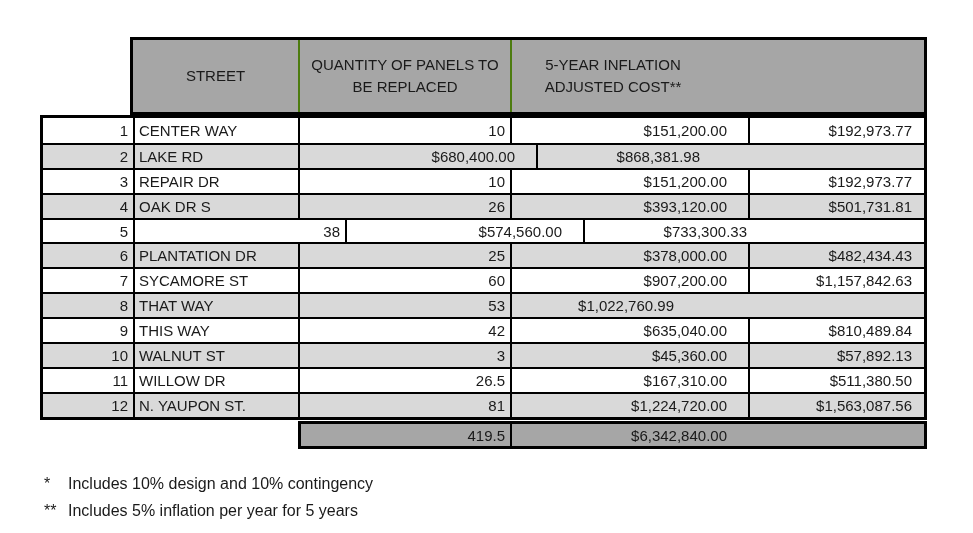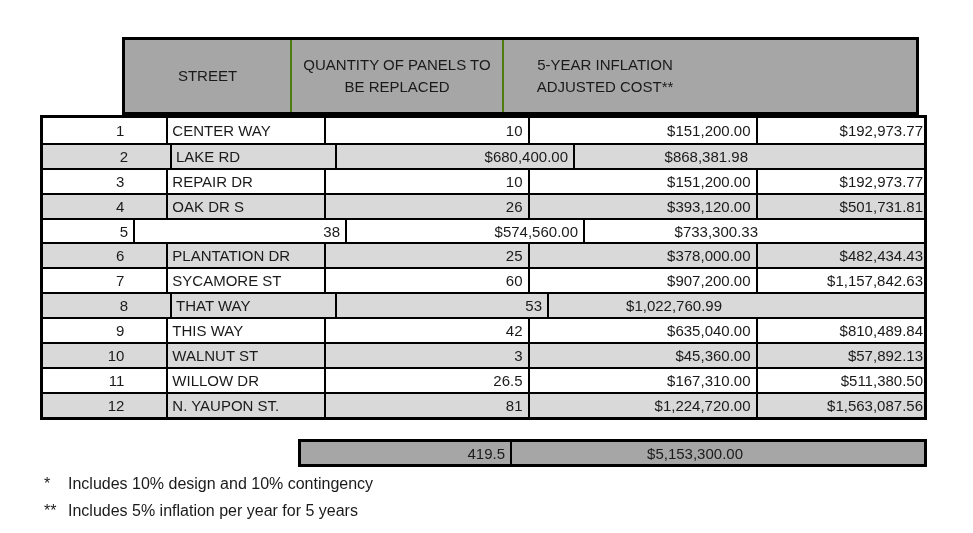--- a/index.html
+++ b/index.html
@@ -3,21 +3,21 @@
 <meta charset="utf-8">
 <style>
   * { margin:0; padding:0; }
   body { background:#fff; }
   .canvas {
     position:relative; width:973px; height:533px; background:#ffffff;
     font-family:"Liberation Sans", sans-serif; color:#1a1a1a; overflow:hidden;
   }
   
   .header-box {
-    position:absolute; left:122px; top:37px; width:797px; height:78px;
+    position:absolute; left:130px; top:37px; width:797px; height:78px;
     box-sizing:border-box; border:3px solid #000; background:#a6a6a6;
     display:flex;
   }
   .hcell {
     box-sizing:border-box; display:flex; align-items:center; justify-content:center;
     text-align:center; font-size:15px; line-height:22px; padding:0 6px;
   }
   .hcell + .hcell { border-left:2px solid #4d7c0f; }
   .hw-street { width:165px; }
   .hw-qty    { width:212px; }
@@ -30,27 +30,27 @@
   }
   .trow { display:flex; height:24.9px; box-sizing:border-box; }
   .trow + .trow { border-top:2px solid #000; }
   .trow.alt { background:#d9d9d9; }
   .cell {
     box-sizing:border-box; display:flex; align-items:center;
     font-size:15px; overflow:hidden; white-space:nowrap;
   }
   .cell + .cell { border-left:2px solid #000; }
   .c-num    { width:90px;  justify-content:flex-end; padding-right:5px; }
-  .c-street { width:165px; padding-left:4px;margin-left:37px; }
+  .c-street { width:165px; padding-left:4px; }
   .c-qty    { width:212px; justify-content:flex-end; padding-right:5px; }
-  .c-est    { width:238px; justify-content:flex-end; padding-right:5px; }
-  .c-adj    { width:176px; justify-content:flex-end; padding-right:1px; }
+  .c-est    { width:238px; justify-content:flex-end; padding-right:21px; }
+  .c-adj    { width:176px; justify-content:flex-end; padding-right:12px; }
   
   .totals-box {
-    position:absolute; left:298px; top:439px; width:629px; height:28px;
+    position:absolute; left:298px; top:421px; width:629px; height:28px;
     box-sizing:border-box; border:3px solid #000; background:#a6a6a6;
     display:flex;
   }
   .totals-box .c-qty { width:209px; }
   
   .footnotes { position:absolute; left:44px; top:474px; font-size:16px; }
   .fn { display:flex; line-height:20px; margin-bottom:7px; }
   .fn-marker { width:24px; flex:none; }
 </style>
 </head>
@@ -143,21 +143,21 @@
       <div class="cell c-num">12</div>
       <div class="cell c-street">N. YAUPON ST.</div>
       <div class="cell c-qty">81</div>
       <div class="cell c-est">$1,224,720.00</div>
       <div class="cell c-adj">$1,563,087.56</div>
     </div>
   </div>
 
   <div class="totals-box">
     <div class="cell c-qty">419.5</div>
-    <div class="cell c-est">$5,153,300.00</div>
+    <div class="cell c-est">$6,342,840.00</div>
   </div>
 
   <div class="footnotes">
     <div class="fn">
       <span class="fn-marker">*</span>
       <span>Includes 10% design and 10% contingency</span>
     </div>
     <div class="fn">
       <span class="fn-marker">**</span>
       <span>Includes 5% inflation per year for 5 years</span>

